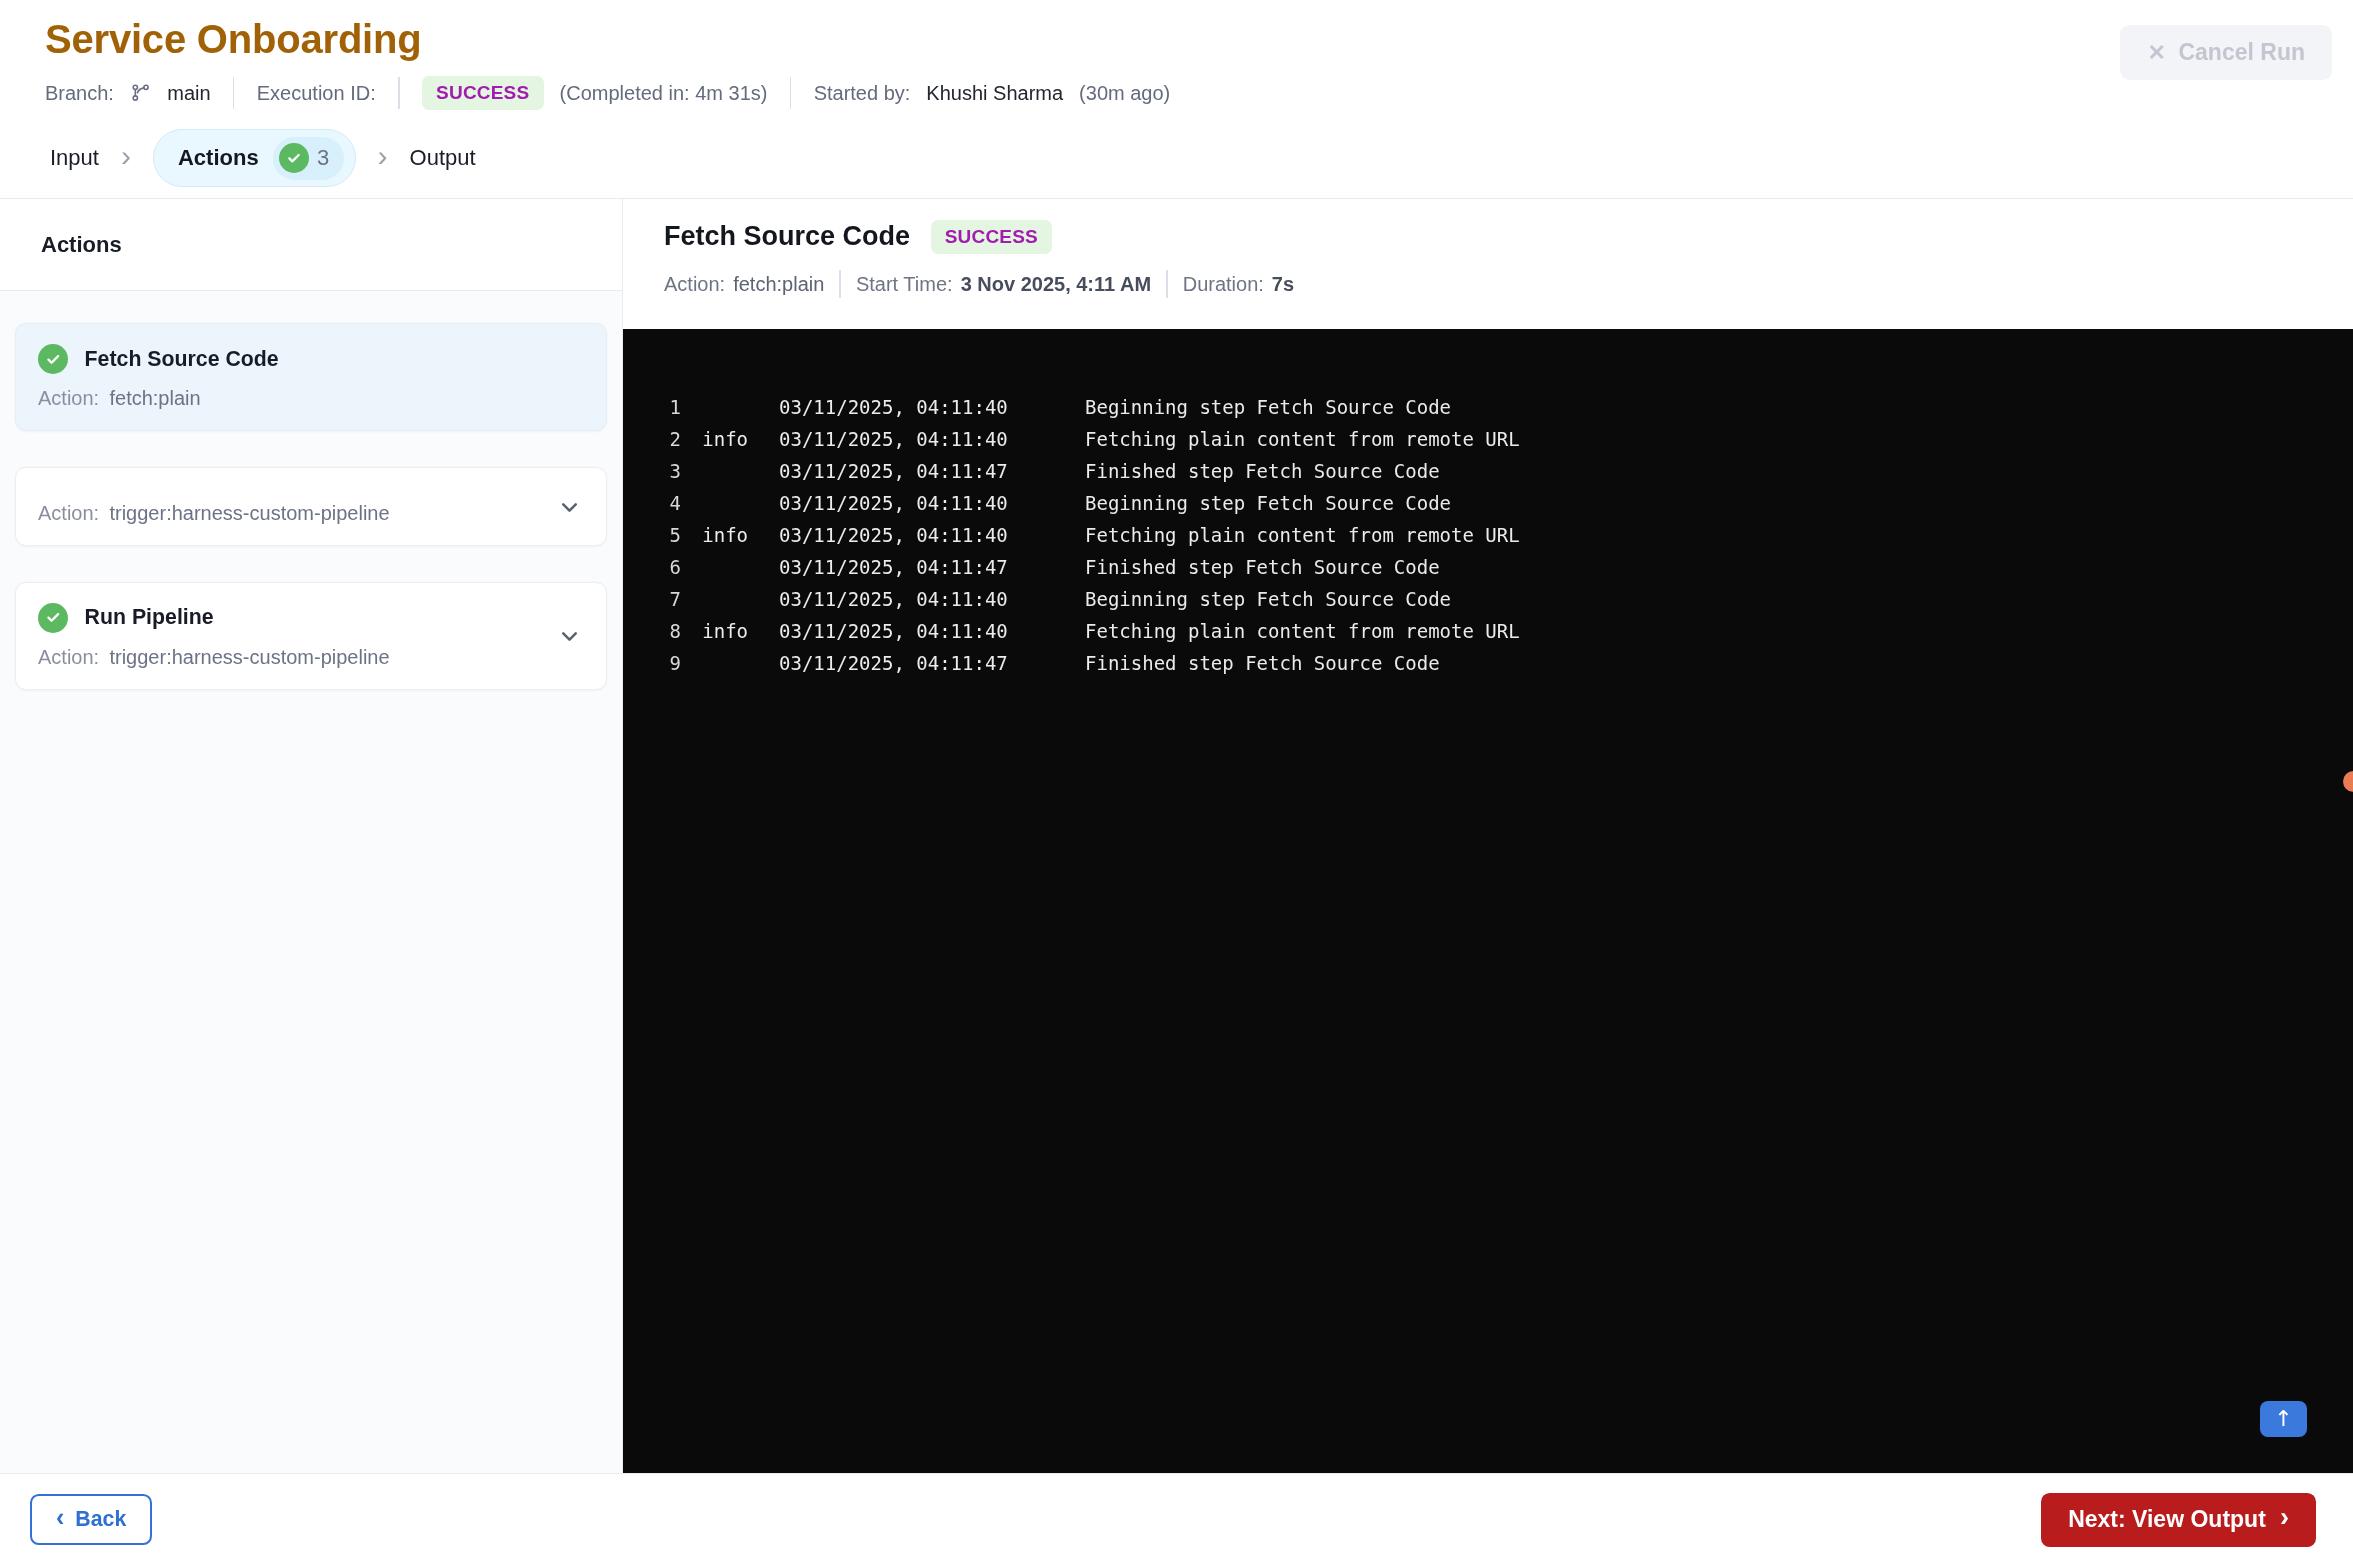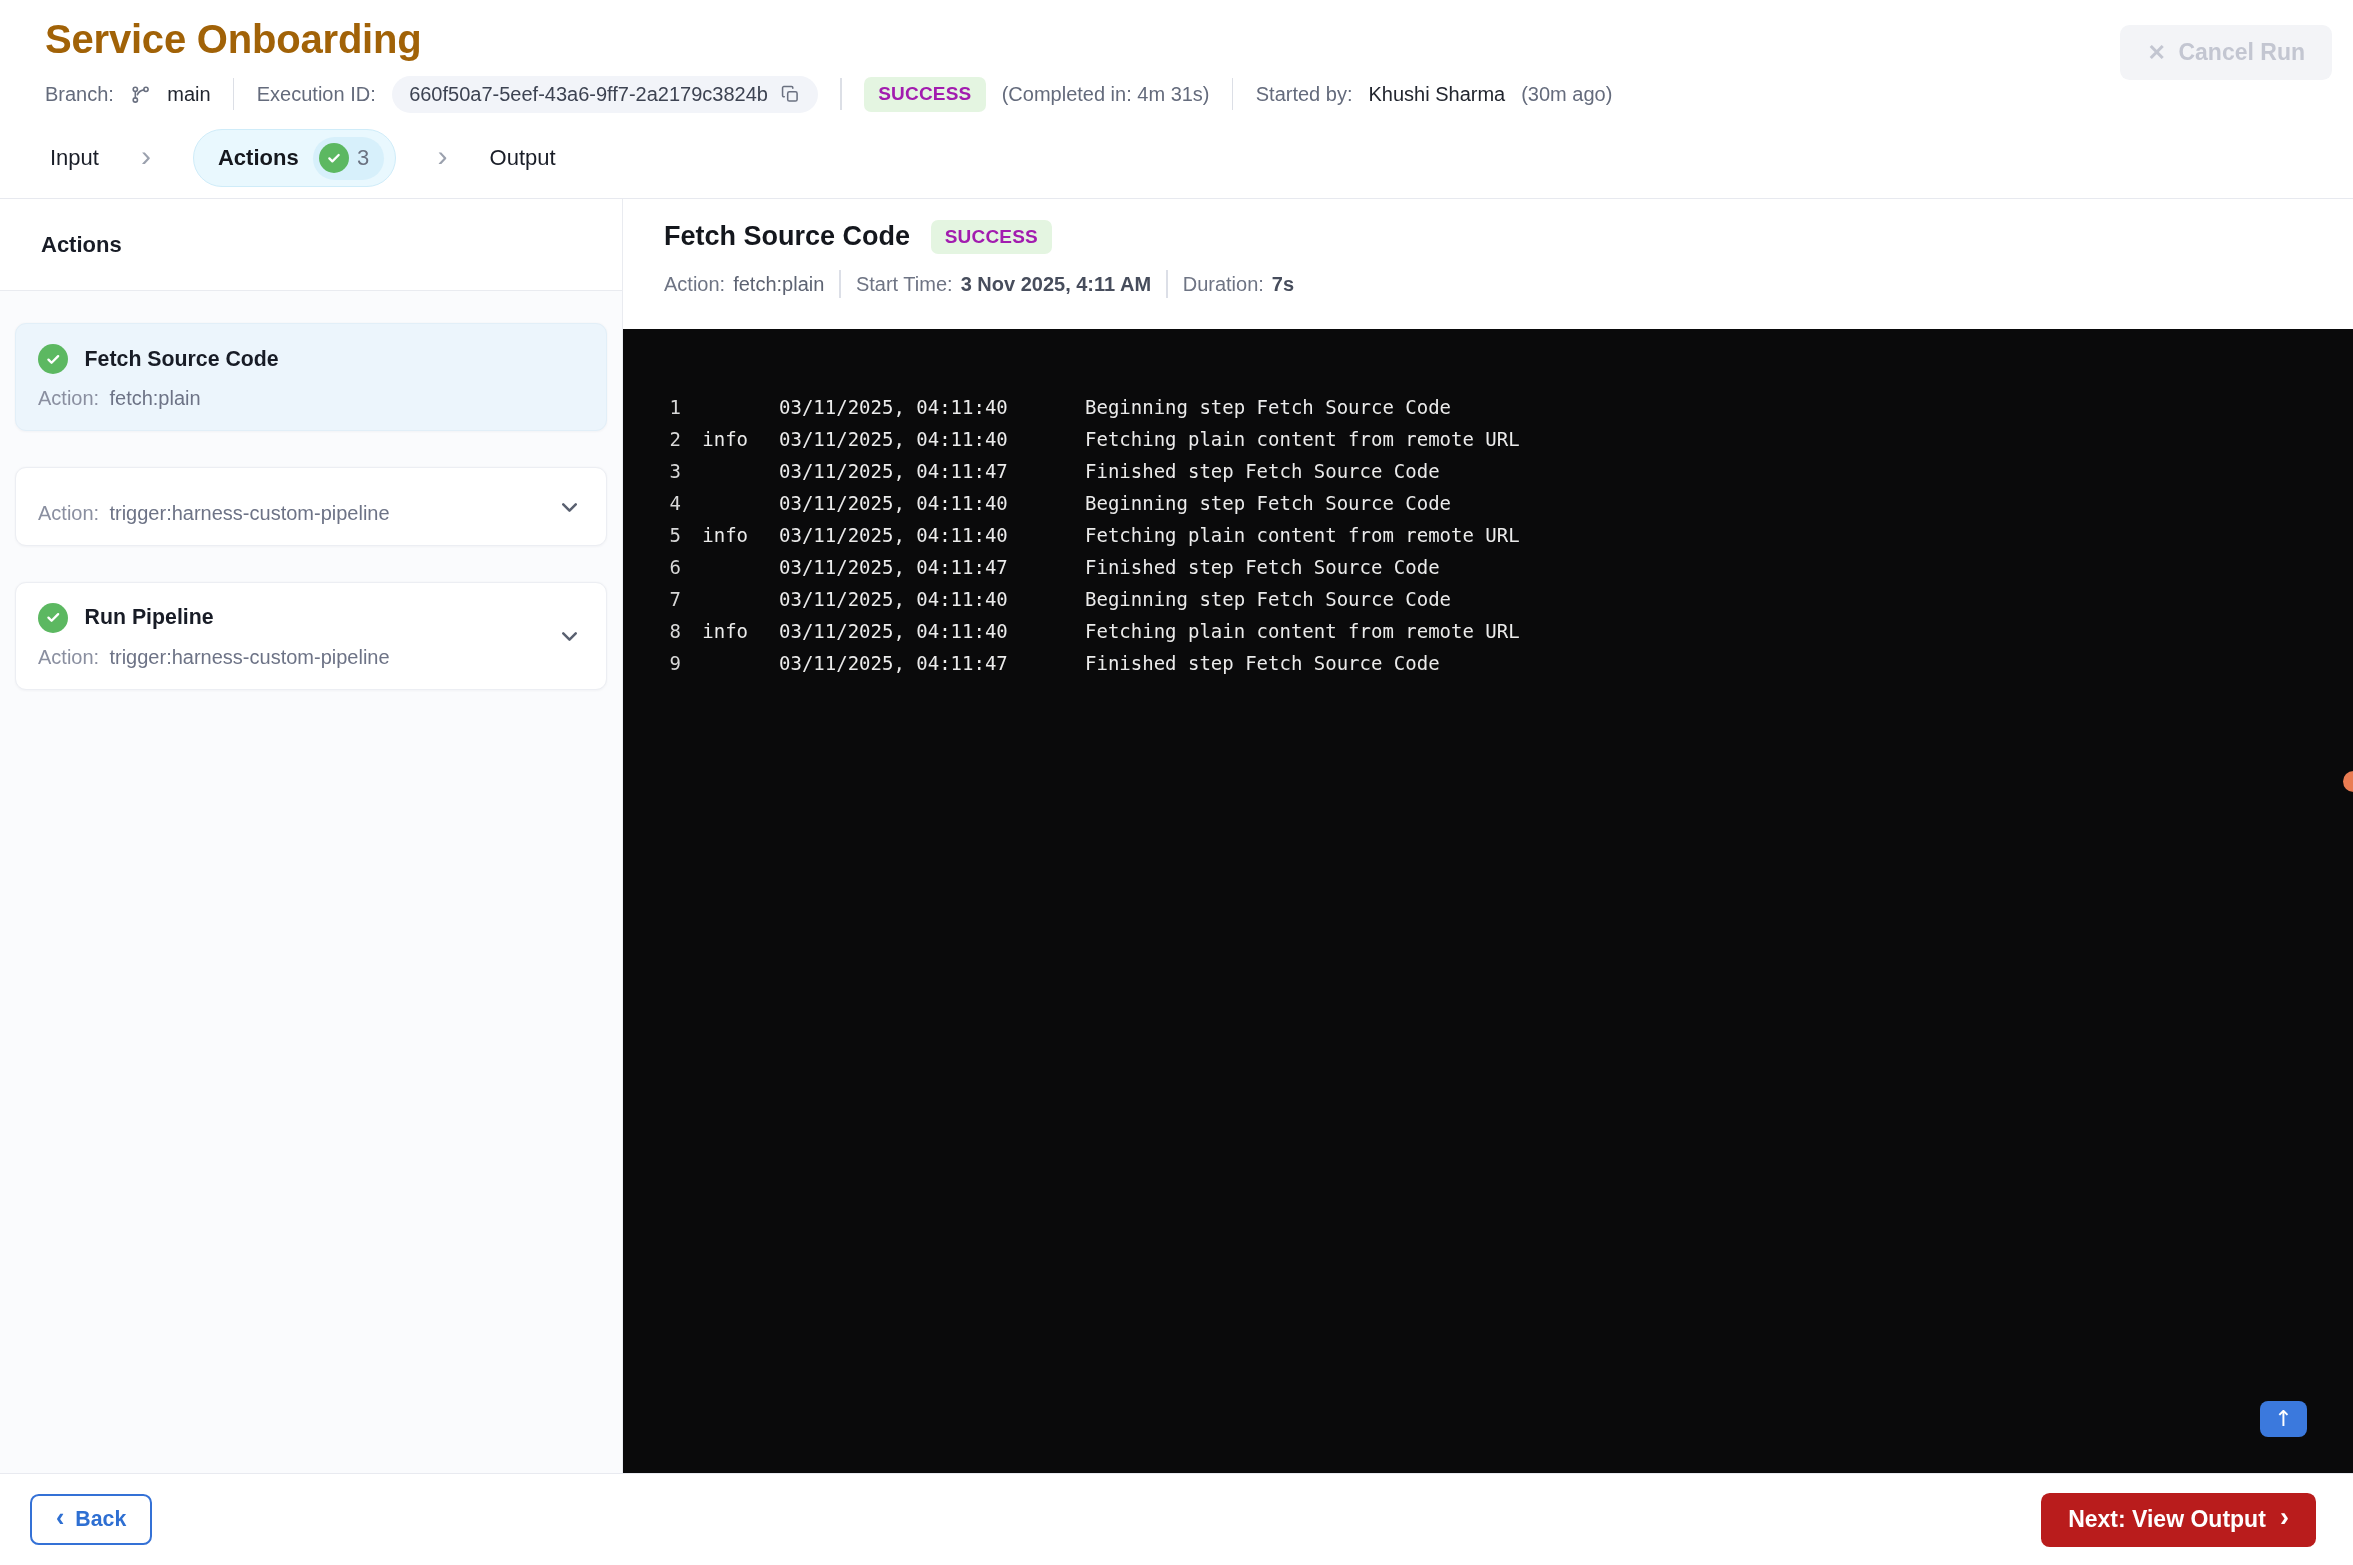--- a/index.html
+++ b/index.html
@@ -43,21 +43,21 @@
     height: 55px; padding: 0 27px;
     font-family: inherit; font-size: 23px; font-weight: 600; color: #c3c6d1;
     cursor: default;
   }
   .cancel-x { font-size: 22px; }
 
   
   .stepper {
     height: 81px; flex: 0 0 81px;
     display: flex; align-items: center;
-    padding-left: 50px; gap: 42px;
+    padding-left: 50px; gap: 22px;
     background: #ffffff; border-bottom: 1.6px solid #e7e9ef;
   }
   .step { font-size: 22px; font-weight: 500; color: #1a1e28; cursor: pointer; }
   .chev { font-size: 30px; color: #9ba1ae; line-height: 1; padding-bottom: 4.7px; }
   .step-pill {
     display: inline-flex; align-items: center; gap: 14.2px;
     background: #e9f8fe; border: 1.6px solid #cfecf9; border-radius: 32px;
     height: 58px; padding: 0 11px 0 24px; cursor: pointer;
   }
   .step-pill .step-label { font-size: 22px; font-weight: 600; color: #15181e; }
@@ -172,29 +172,20 @@
             <circle cx="6" cy="18" r="2.4"></circle>
               <circle cx="6" cy="6" r="2.4"></circle>
               <circle cx="18" cy="6" r="2.4"></circle>
             <path d="M6 8.4v7.2"></path>
               <path d="M15.6 6.6c-3 0.6-6 2.4-7.2 5.4"></path>
           </svg>
         </span>
         <span class="metav">main</span>
         <span class="vdiv"></span>
         <span class="metal">Execution ID:</span>
-        <span class="exec-pill">
-          <span>660f50a7-5eef-43a6-9ff7-2a2179c3824b</span>
-          <span class="copy-icon">
-            <svg width="20.5" height="20.5" viewBox="0 0 24 24" fill="none" stroke="#6a7080" stroke-width="1.8" stroke-linecap="round" stroke-linejoin="round">
-              <rect x="9" y="9" width="11" height="11" rx="2"></rect>
-              <path d="M5 15H4.5A1.5 1.5 0 0 1 3 13.5v-9A1.5 1.5 0 0 1 4.5 3h9A1.5 1.5 0 0 1 15 4.5V5"></path>
-            </svg>
-          </span>
-        </span>
         <span class="vdiv"></span>
         <span class="badge-success">SUCCESS</span>
         <span class="metal">(Completed in: 4m 31s)</span>
         <span class="vdiv"></span>
         <span class="metal">Started by:</span>
         <span class="metav">Khushi Sharma</span>
         <span class="metal">(30m ago)</span>
       </div>
     </div>
     <button class="cancel-btn">

